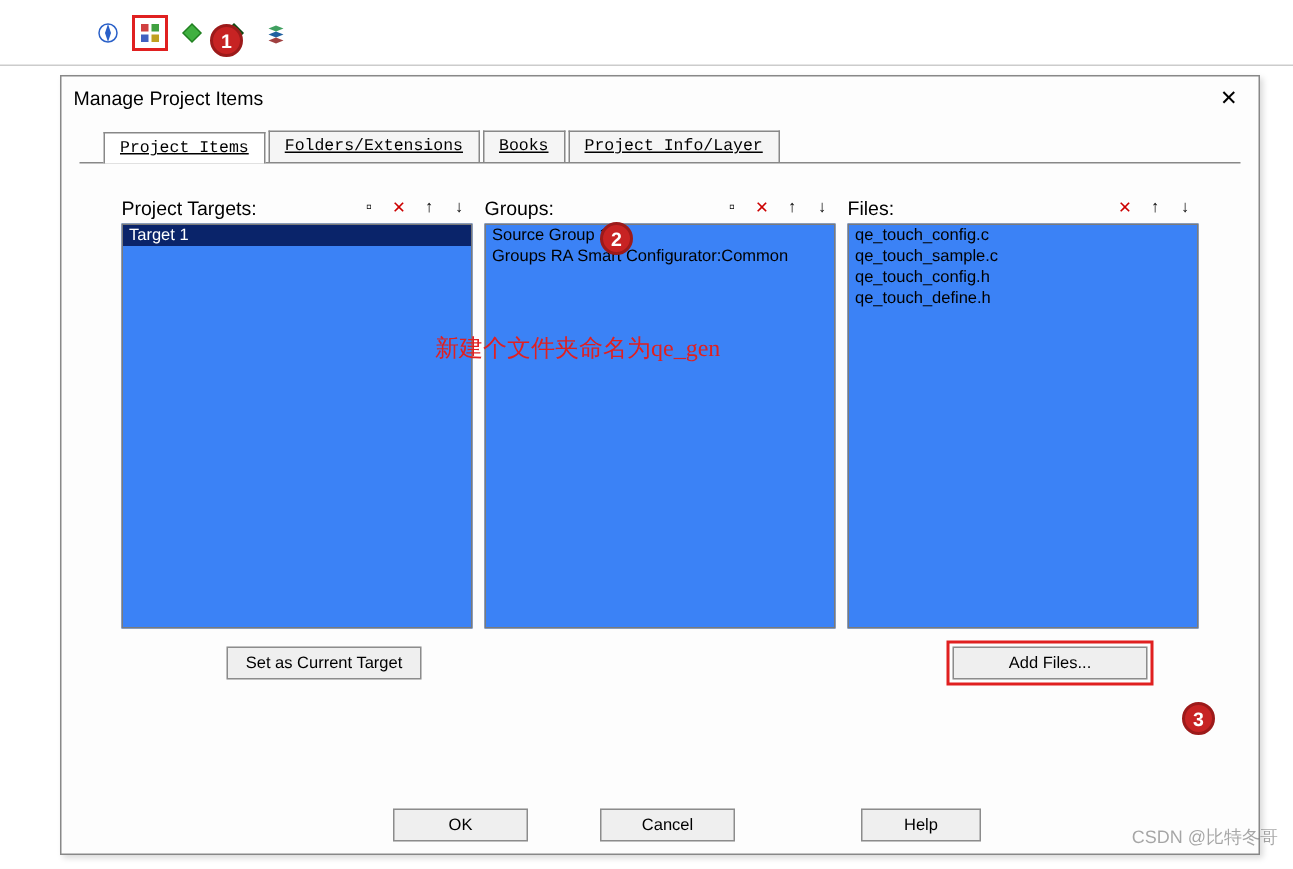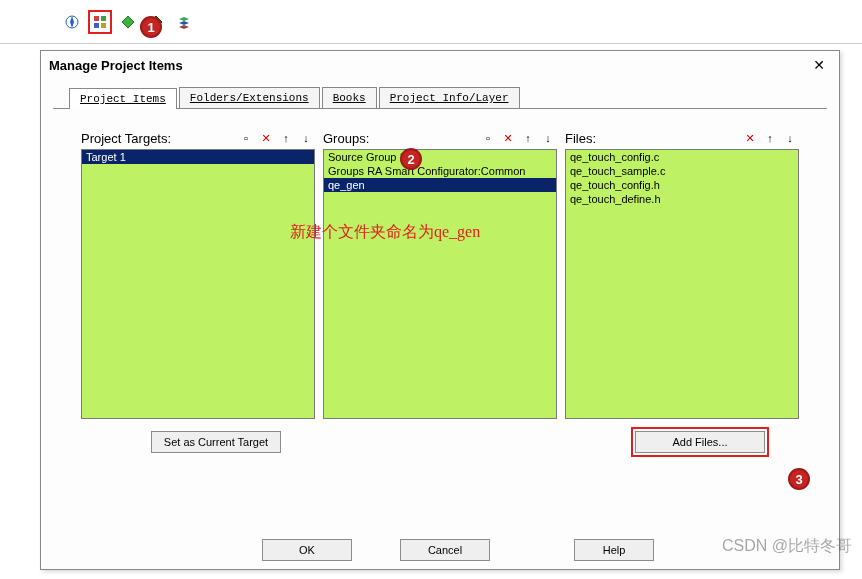--- a/index.html
+++ b/index.html
@@ -42,21 +42,21 @@
   border: 1px solid #888;
   box-shadow: 2px 2px 4px rgba(0,0,0,0.15);
 }
 .titlebar {
   height: 28px;
   display: flex;
   align-items: center;
   padding: 0 8px;
   font-size: 13px;
 }
-.titlebar .title { flex: 1; font-weight: bold; }
+.titlebar .title { flex: 1; }
 .close-x { font-size: 14px; cursor: pointer; padding: 0 6px; }
 .tabs-row {
   display: flex;
   padding: 8px 16px 0 16px;
   border-bottom: 1px solid #888;
   margin: 0 12px;
   text-decoration: underline;
 }
 .tab {
   padding: 4px 10px;
@@ -98,21 +98,21 @@
   width: 18px;
   height: 18px;
   display: flex;
   align-items: center;
   justify-content: center;
   cursor: pointer;
   font-size: 11px;
 }
 .listbox {
   border: 1px solid #7a7a7a;
-  background: #bef264;
+  background: #3b82f6;
   height: 270px;
   overflow: hidden;
   font-size: 11px;
 }
 .list-item {
   padding: 1px 4px;
   white-space: nowrap;
   overflow: hidden;
 }
 .list-item.selected {
@@ -166,22 +166,22 @@
 }
 .annotation-text {
   position: absolute;
   color: #e02020;
   font-size: 16px;
   font-family: SimSun, serif;
 }
 .watermark {
   position: absolute;
   right: 10px;
-  bottom: 22px;
-  font-size: 16px;
+  bottom: 12px;
+  font-size: 12px;
   color: rgba(0,0,0,0.35);
   margin-top: 35px;
 }
 </style>
 </head>
 <body>
 
 <div class="toolbar-area">
   <div class="toolbar-icon">
     <svg width="16" height="16">
@@ -251,21 +251,20 @@
       <div class="panel-header">
         <span class="panel-label">Groups:</span>
         <span class="icon-btn">▫</span>
         <span class="icon-btn" style="color:#c00">✕</span>
         <span class="icon-btn">↑</span>
         <span class="icon-btn">↓</span>
       </div>
       <div class="listbox">
         <div class="list-item">Source Group 1</div>
         <div class="list-item">Groups RA Smart Configurator:Common</div>
-        <div class="list-item selected">qe_gen</div>
       </div>
     </div>
 
     <div class="panel">
       <div class="panel-header">
         <span class="panel-label">Files:</span>
         <span class="icon-btn" style="color:#c00">✕</span>
         <span class="icon-btn">↑</span>
         <span class="icon-btn">↓</span>
       </div>

